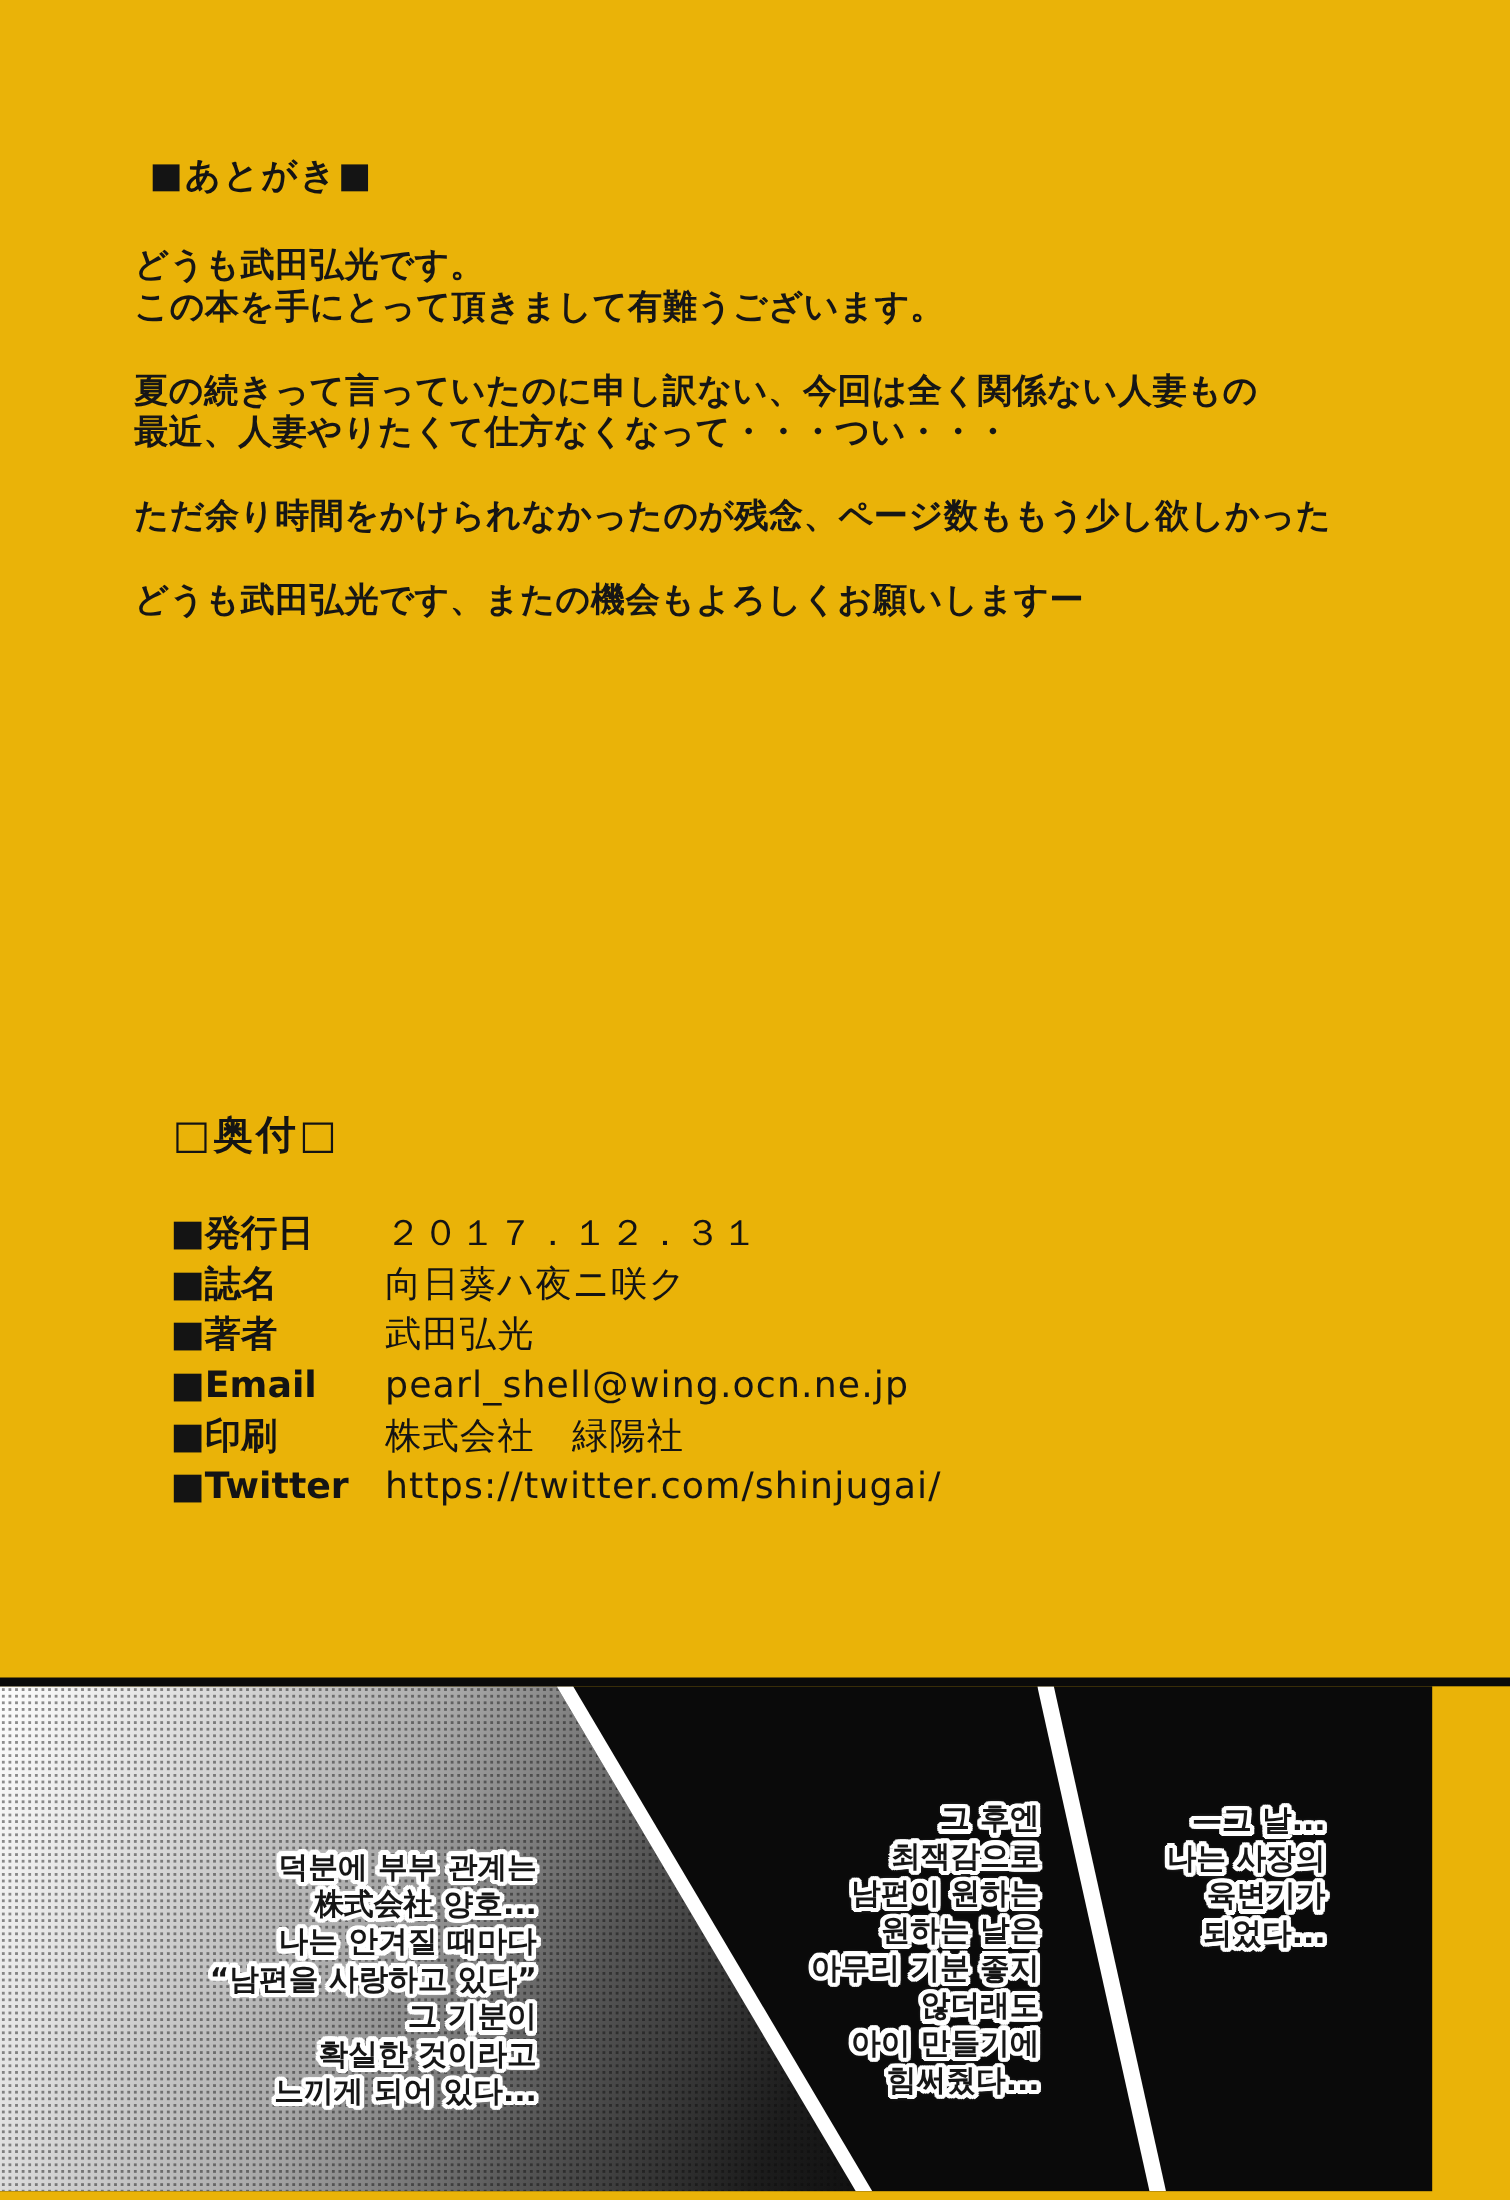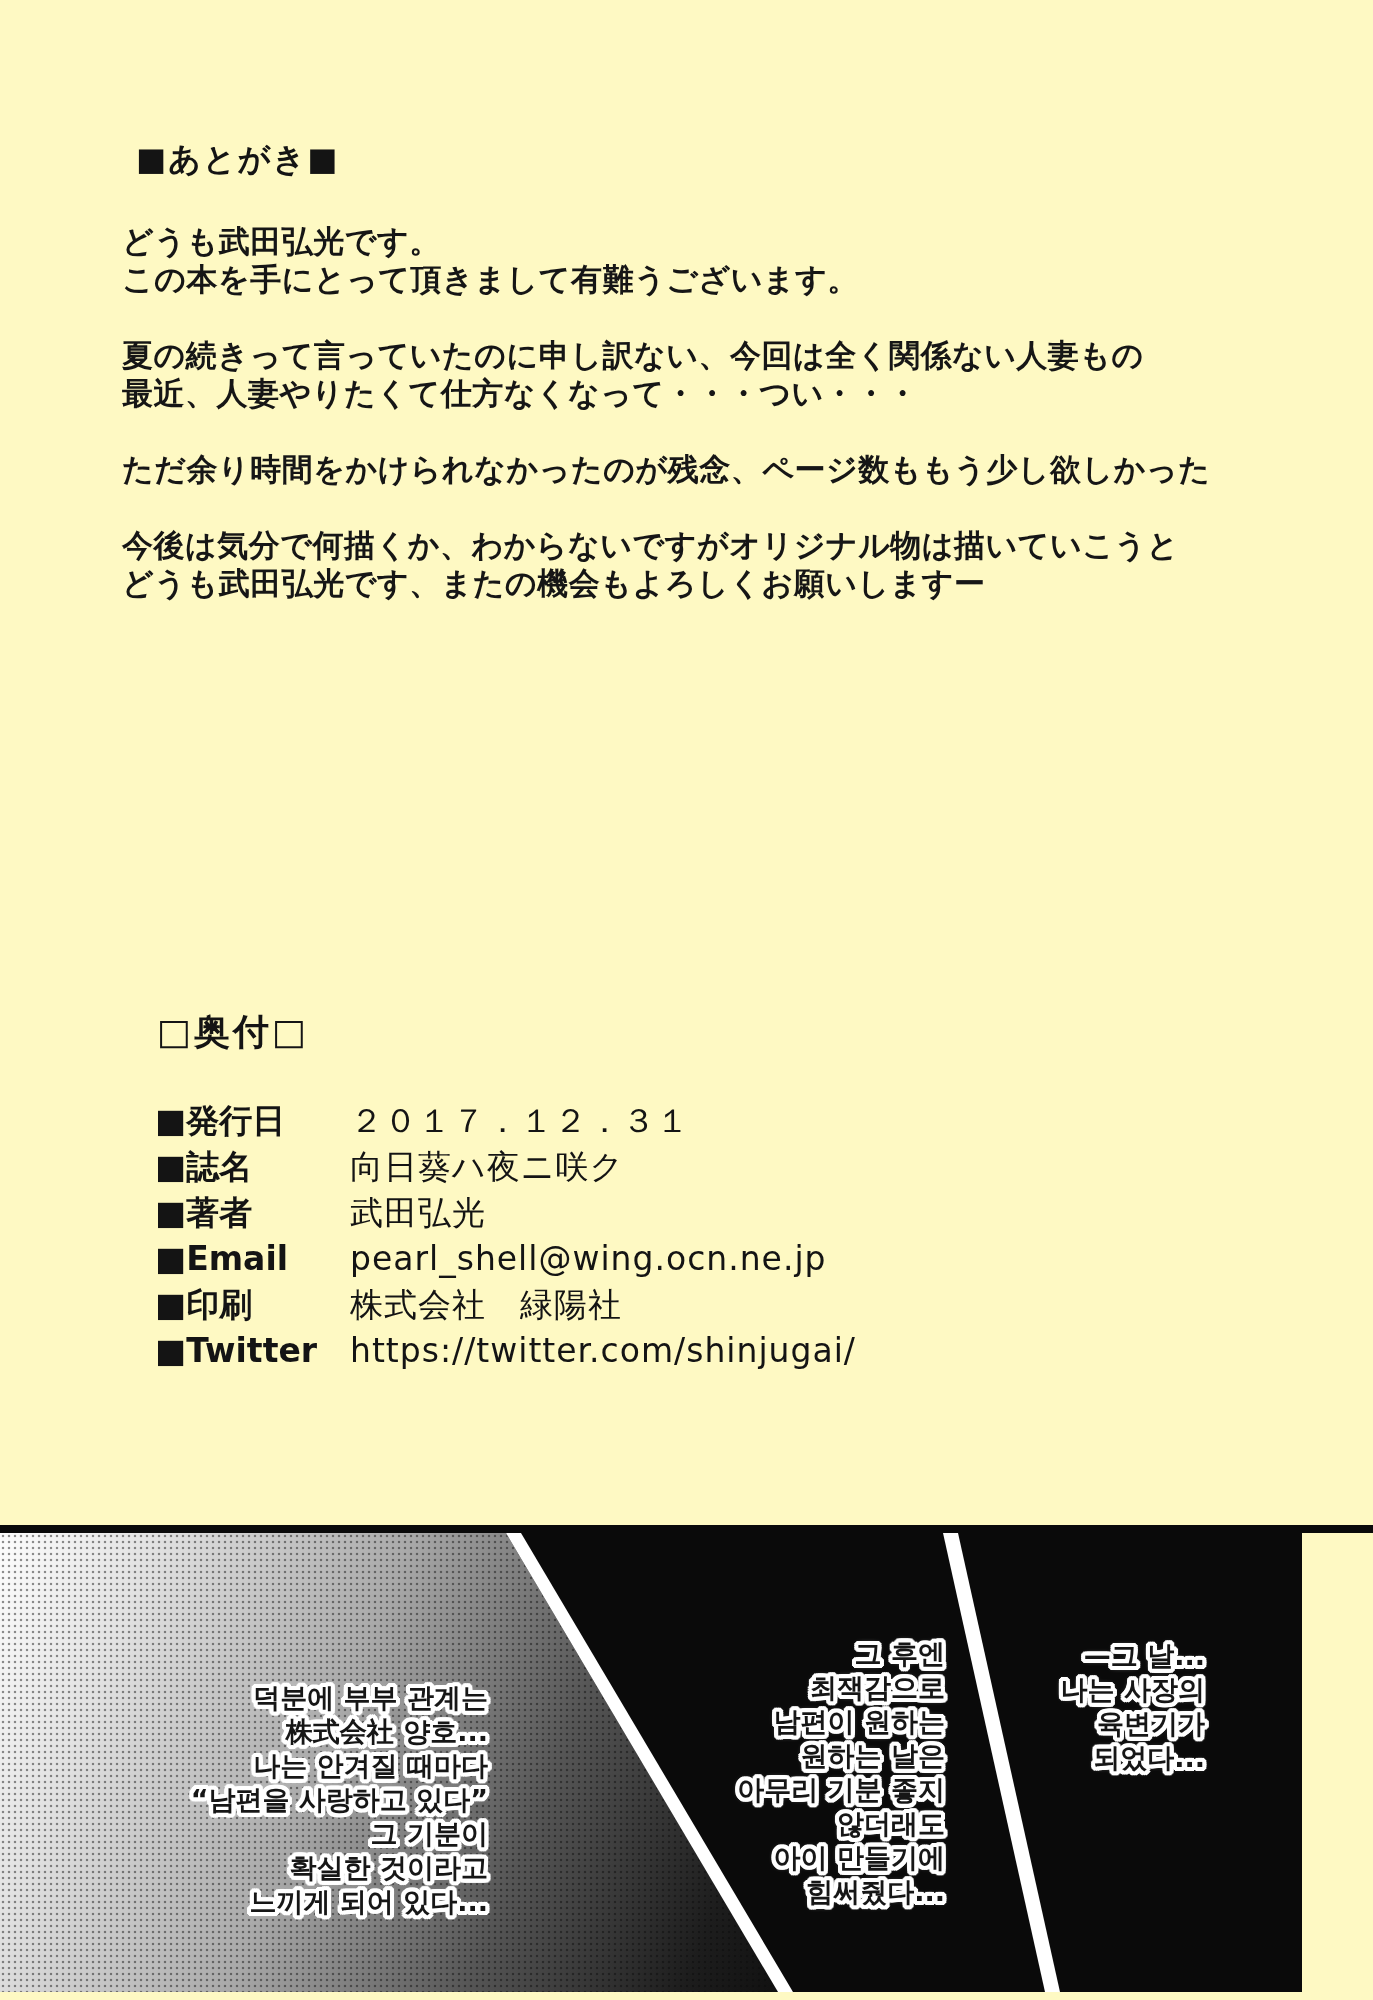--- a/index.html
+++ b/index.html
@@ -1,19 +1,19 @@
 <!DOCTYPE html>
 <html><head>
 <meta charset="utf-8">
 <style>
   html,body{margin:0;padding:0;}
   .page{
     position:relative;
     width:1373px;height:2000px;
-    background:#fef9c3;
+    background:#eab308;
     overflow:hidden;
     font-family:"DejaVu Sans", sans-serif;
     color:#1a1a1a;
   }
 
   
   .afterword-heading{
     position:absolute;left:136px;top:138px;
     margin:0;
     font-size:32px;font-weight:700;
@@ -112,21 +112,20 @@
       <div class="jp-line">夏の続きって言っていたのに申し訳ない、今回は全く関係ない人妻もの</div>
 
       <div class="jp-line">最近、人妻やりたくて仕方なくなって・・・つい・・・</div>
 
       <div class="jp-line"></div>
 
       <div class="jp-line">ただ余り時間をかけられなかったのが残念、ページ数ももう少し欲しかった</div>
 
       <div class="jp-line"></div>
 
-      <div class="jp-line">今後は気分で何描くか、わからないですがオリジナル物は描いていこうと</div>
 
       <div class="jp-line">どうも武田弘光です、またの機会もよろしくお願いしますー</div>
     </div>
 
   <h2 class="colophon-heading">□奥付□</h2>
 
   <div class="colophon">
 
       <div class="colophon-row">
         <span class="colophon-label">■発行日</span>

